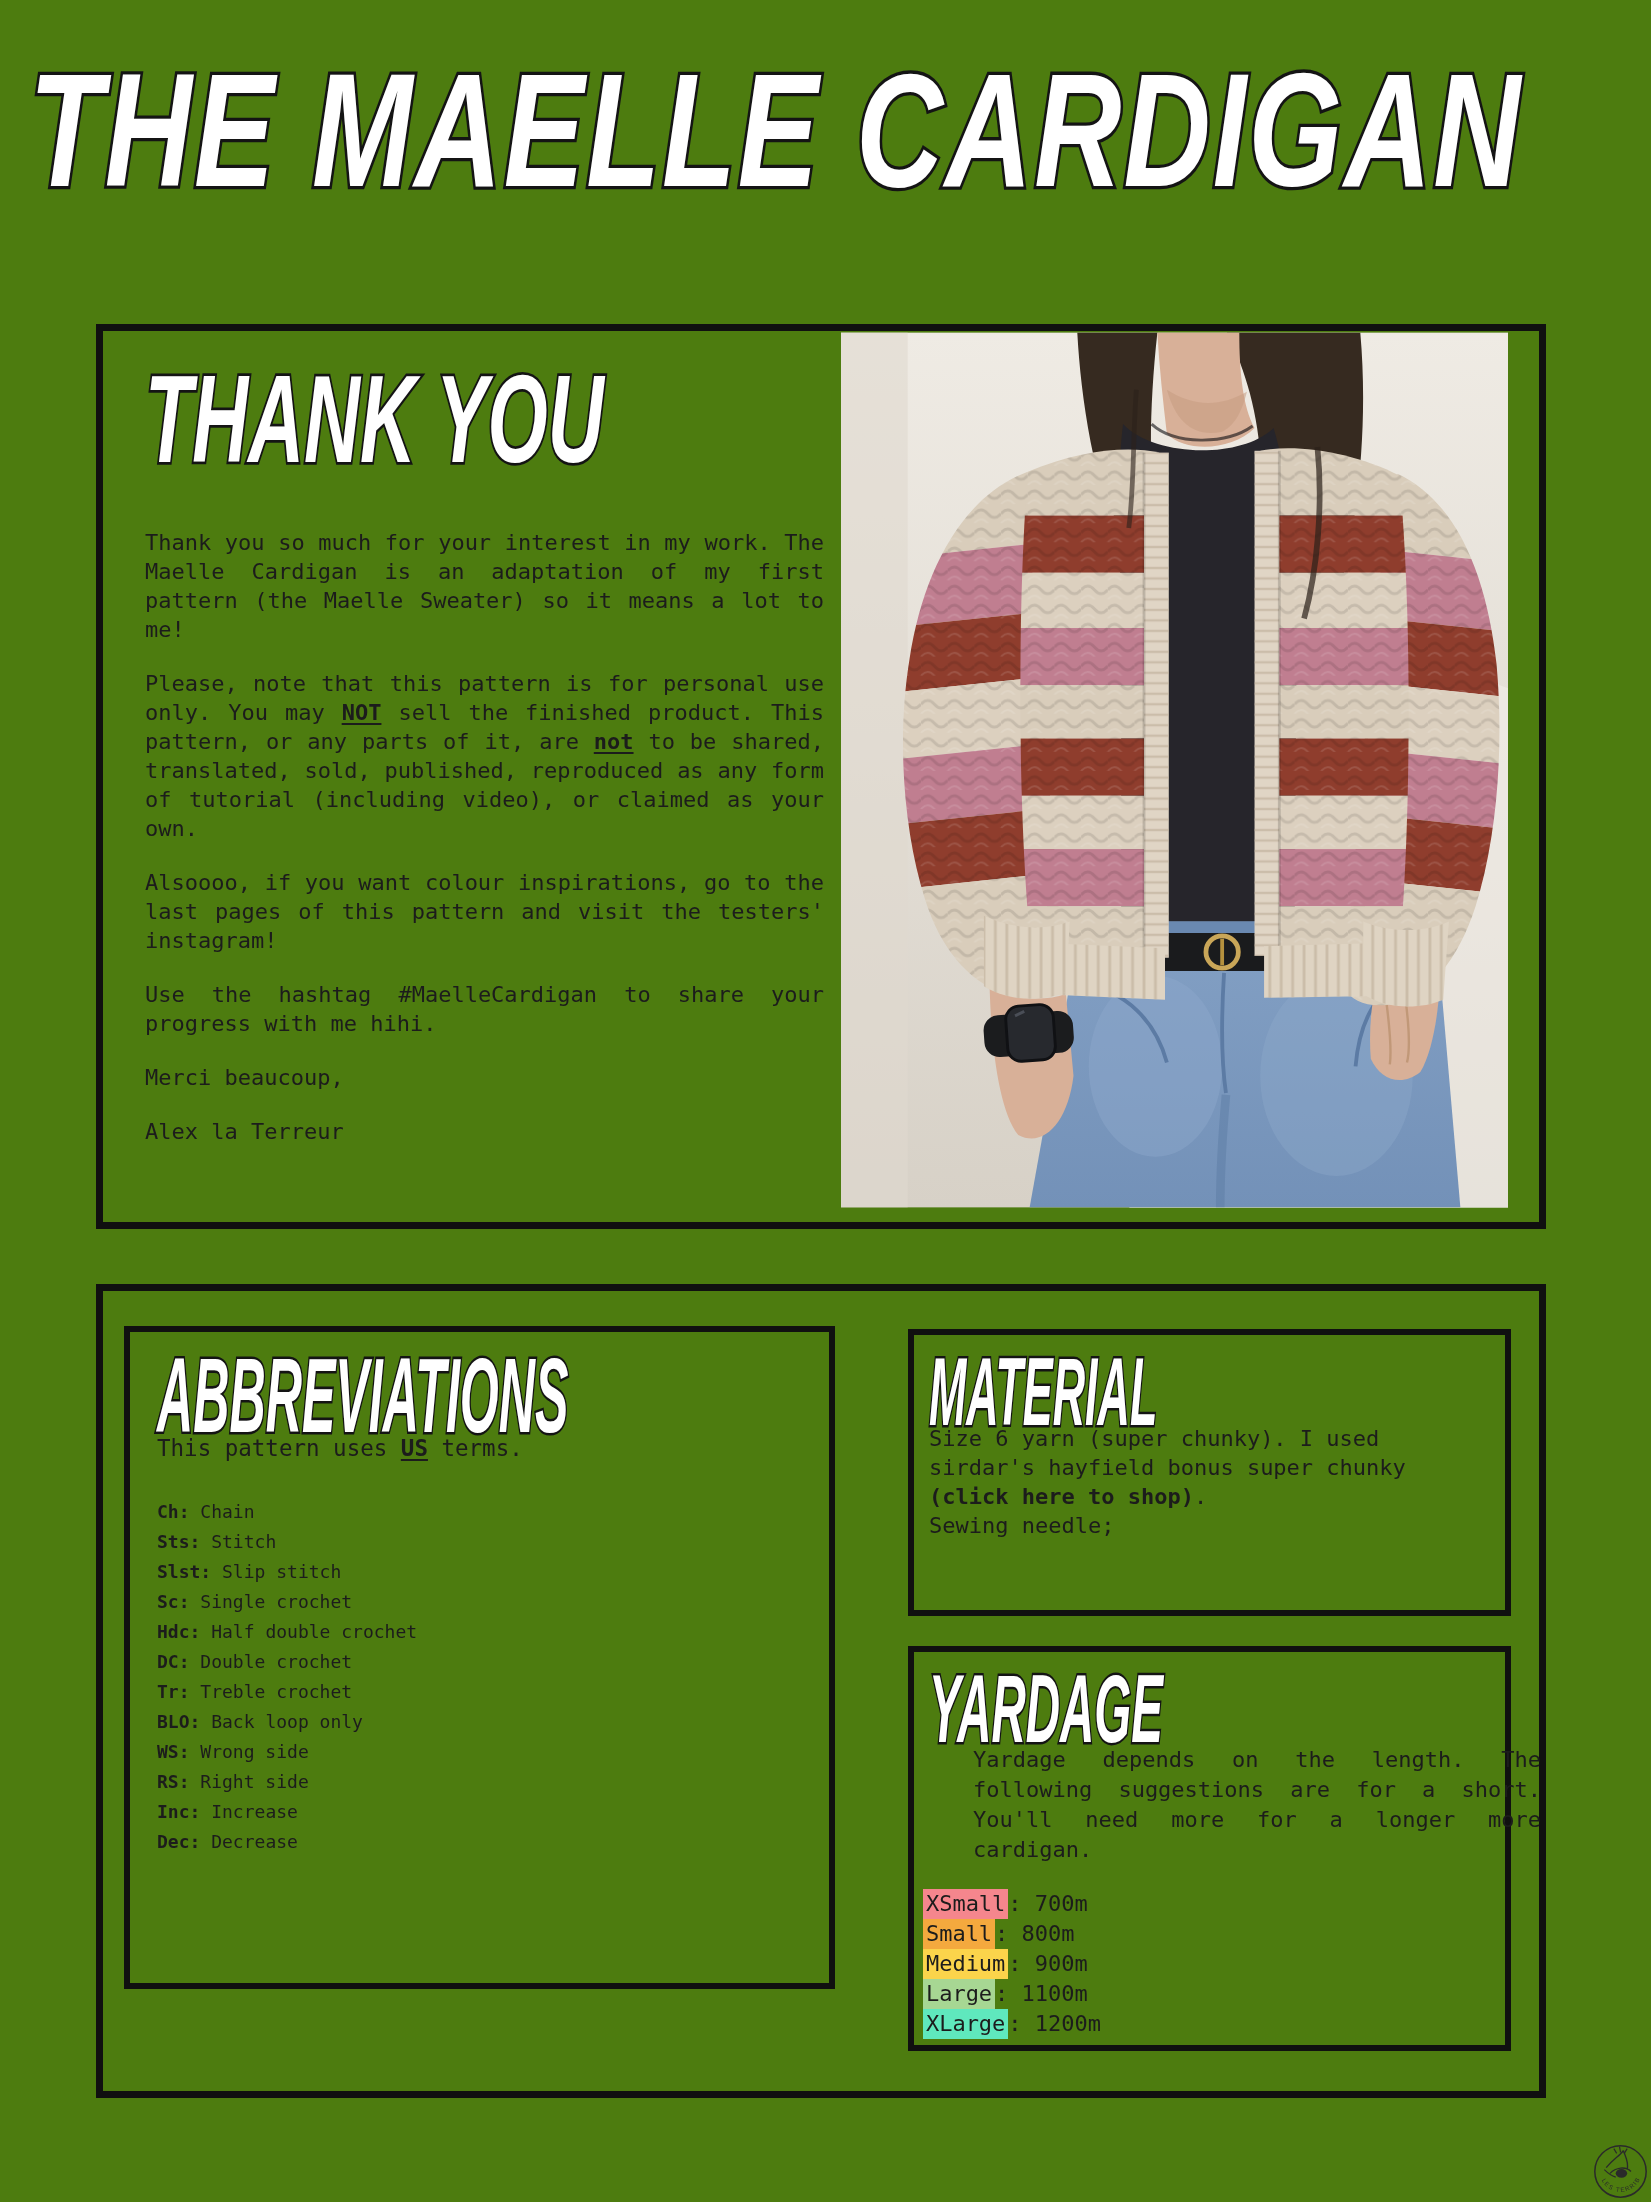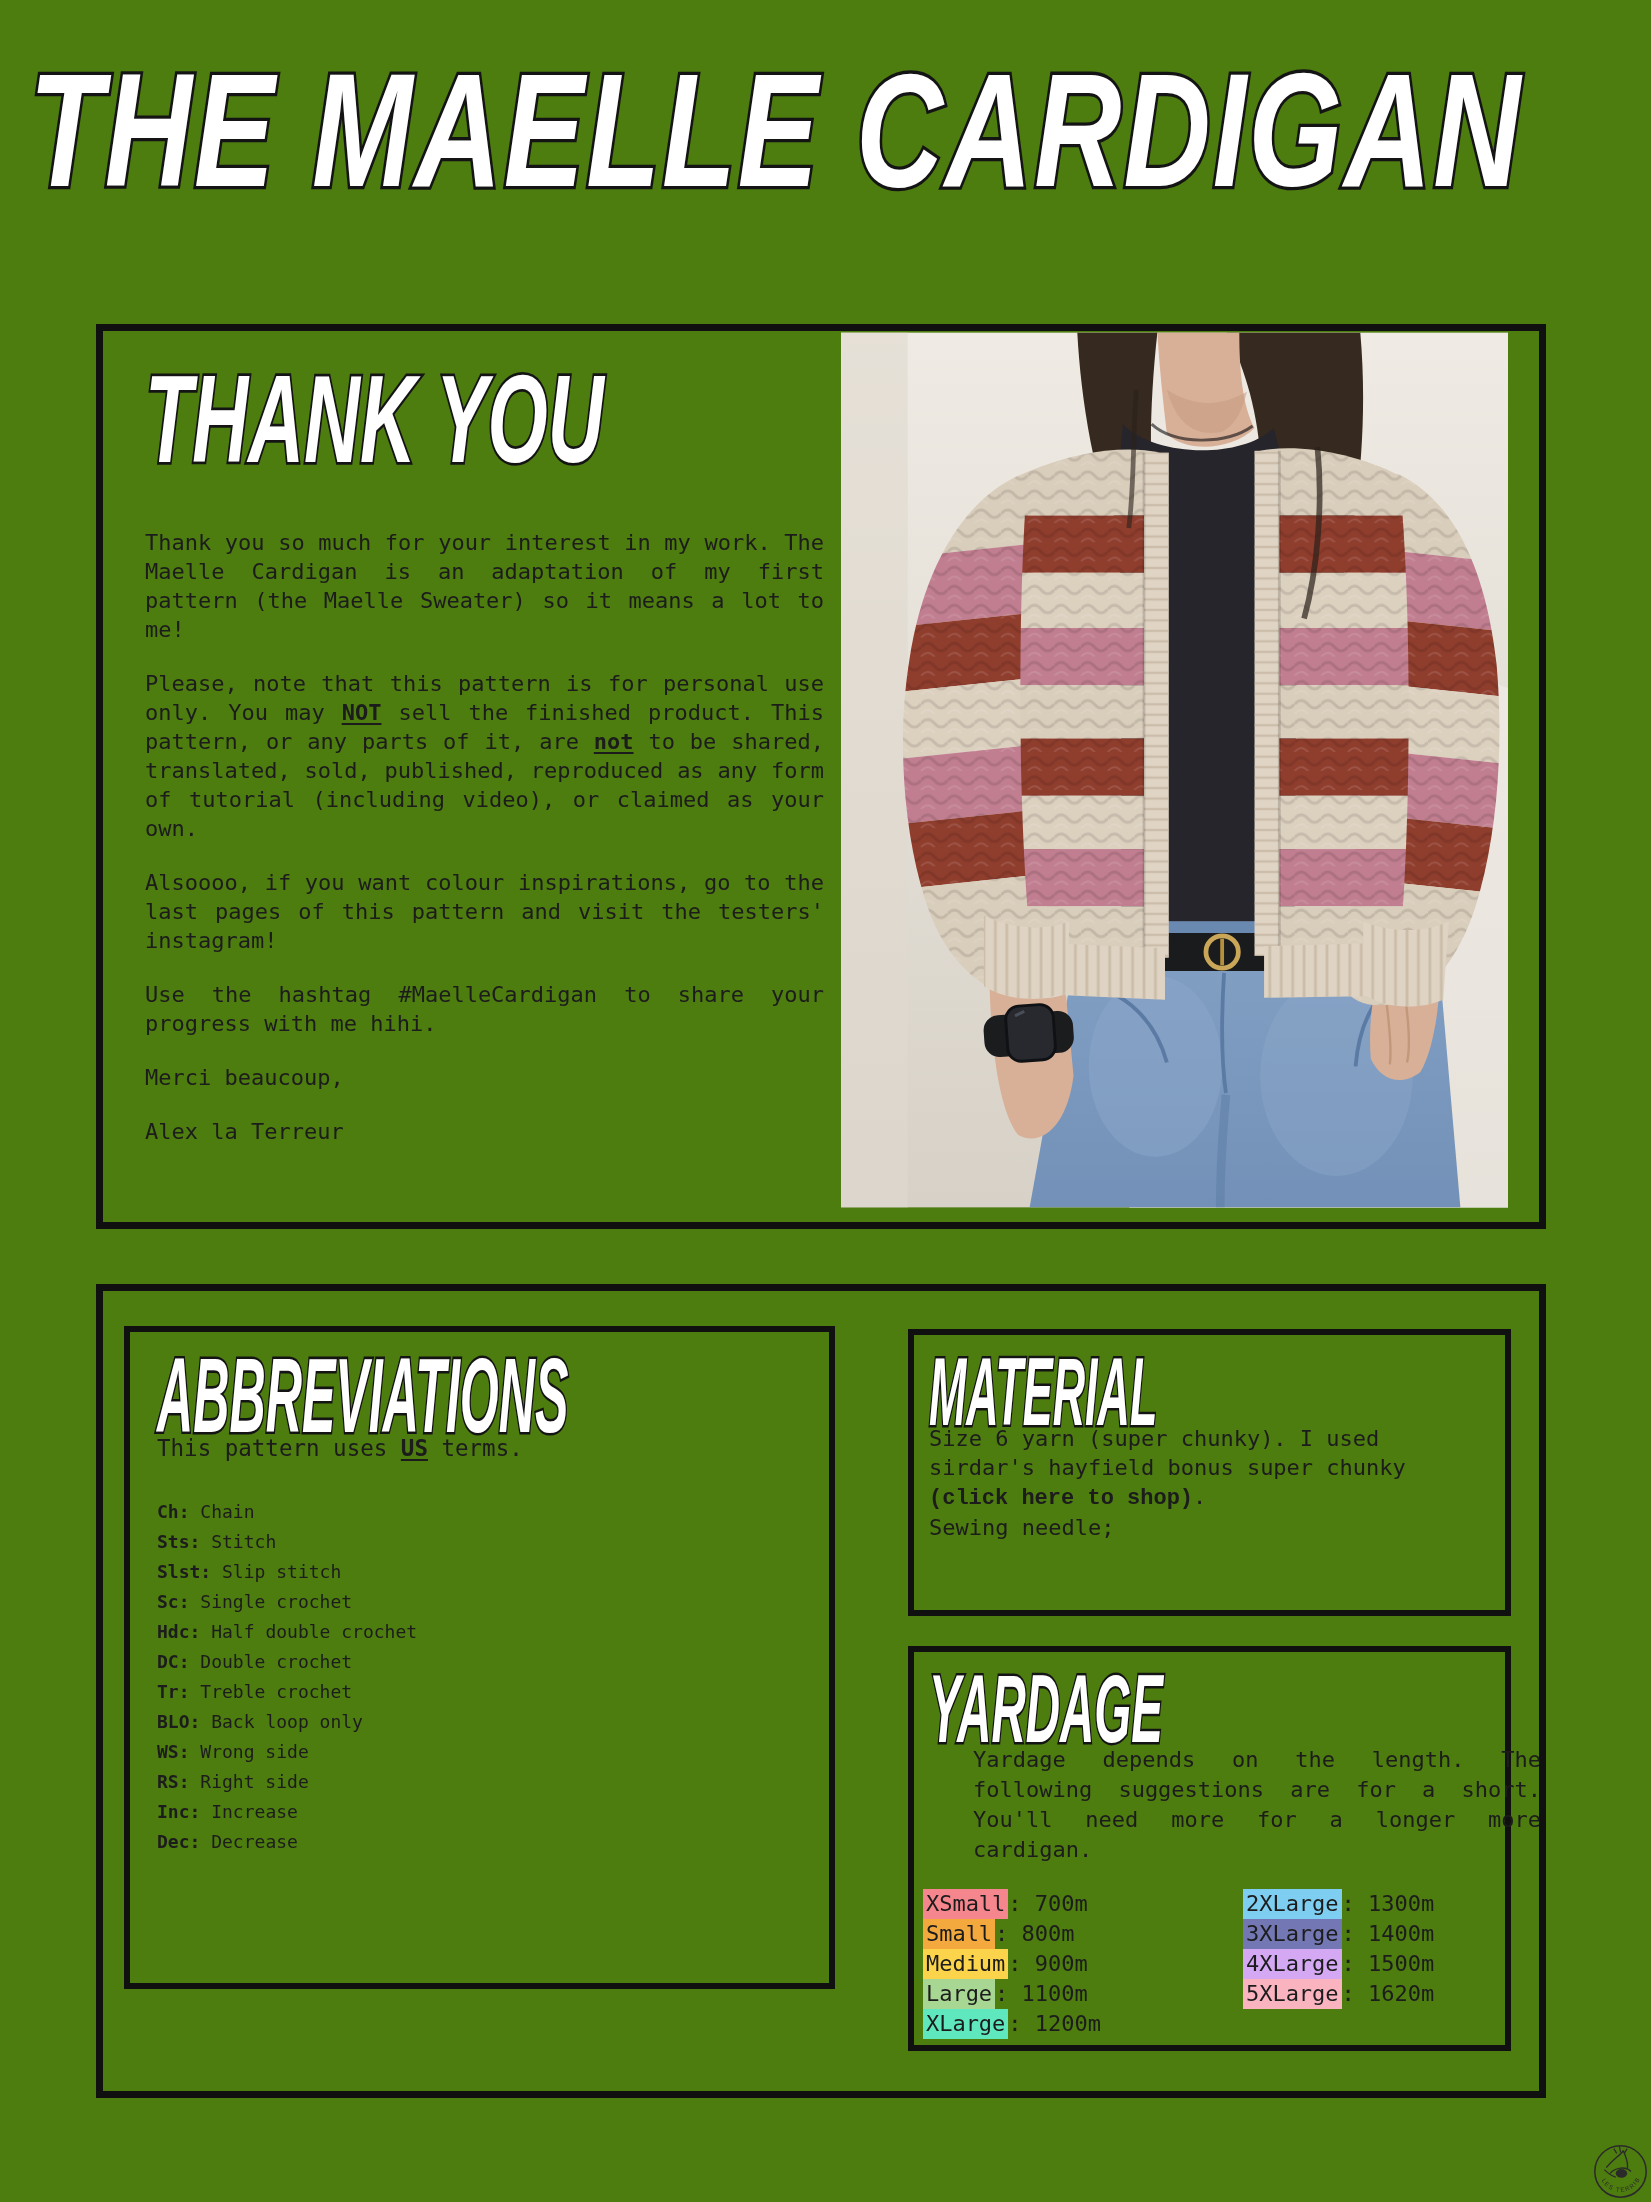--- a/index.html
+++ b/index.html
@@ -10,21 +10,21 @@
          font-weight:bold;font-style:italic;color:#ffffff;line-height:1;
          -webkit-text-stroke:3.8px #141414;paint-order:stroke fill;transform-origin:left top;}
   .boxframe{position:absolute;border:7.6px solid #101010;background:transparent;}
   .innerframe{position:absolute;border:6.7px solid #101010;background:transparent;}
   .bodytext{position:absolute;font-size:22px;line-height:29px;}
   .justify{text-align:justify;text-justify:inter-word;}
   .para{margin:0 0 25px 0;}
   .para:last-child{margin-bottom:0;}
   .b{font-weight:bold;}
   .u{text-decoration:underline;text-decoration-thickness:1.9px;text-underline-offset:2.9px;}
-  a.link{color:inherit;text-decoration:none;font-weight:bold;cursor:pointer;font-family:Liberation Mono, monospace;}
+  a.link{color:inherit;text-decoration:none;font-weight:bold;cursor:pointer;}
   .abbr-line{line-height:30px;}
   .size-line{line-height:30px;white-space:nowrap;}
   .hl{padding:1.9px 2.9px 2.9px 2.9px;}
   .photo{position:absolute;overflow:hidden;}
   .stamp{position:absolute;}
 </style>
 </head>
 <body>
 
 <div class="page">
@@ -224,26 +224,20 @@
   <div class="innerframe" style="left:908px;top:1646px;width:591px;height:393px;"></div>
   <div class="ohead" style="left:929px;top:1661px;font-size:76px;transform:scale(0.625,1.26);">YARDAGE</div>
   <div class="bodytext justify" style="left:929px;top:1745px;width:568px;line-height:30px;margin-left:44px;">Yardage depends on the length. The following suggestions are for a short. You'll need more for a longer  more cardigan.</div>
   <div class="bodytext" id="sizes-left" style="left:923px;top:1889px;font-size:22px;">
       <div class="size-line"><span class="hl" style="background: rgb(245, 134, 141);">XSmall</span><span>: 700m</span></div>
       <div class="size-line"><span class="hl" style="background: rgb(244, 169, 62);">Small</span><span>: 800m</span></div>
       <div class="size-line"><span class="hl" style="background: rgb(251, 212, 75);">Medium</span><span>: 900m</span></div>
       <div class="size-line"><span class="hl" style="background: rgb(167, 215, 147);">Large</span><span>: 1100m</span></div>
       <div class="size-line"><span class="hl" style="background: rgb(95, 232, 189);">XLarge</span><span>: 1200m</span></div>
     </div>
-  <div class="bodytext" id="sizes-right" style="left:1243px;top:1889px;font-size:22px;">
-      <div class="size-line"><span class="hl" style="background: rgb(125, 206, 240);">2XLarge</span><span>: 1300m</span></div>
-      <div class="size-line"><span class="hl" style="background: rgb(115, 119, 179);">3XLarge</span><span>: 1400m</span></div>
-      <div class="size-line"><span class="hl" style="background: rgb(213, 168, 244);">4XLarge</span><span>: 1500m</span></div>
-      <div class="size-line"><span class="hl" style="background: rgb(249, 180, 192);">5XLarge</span><span>: 1620m</span></div>
-    </div>
 
   <div class="stamp" style="left:1591px;top:2141px;width:59px;height:59px;">
     <svg width="59" height="59" viewBox="0 0 62 62" xmlns="http://www.w3.org/2000/svg">
       <defs>
           <path id="arc" d="M 10,38 A 22,22 0 0,0 52,38"></path>
         </defs>
       <circle cx="31" cy="32" r="27" fill="none" stroke="#2a2a2a" stroke-width="1.6"></circle>
       <path d="M16,28 C24,18 30,16 34,10 M34,10 C36,16 40,22 38,30 M20,34 C26,28 36,26 42,32" stroke="#2a2a2a" stroke-width="1.4" fill="none"></path>
       <path d="M30,6 L31,12 M24,8 L27,13 M38,8 L35,13" stroke="#2a2a2a" stroke-width="1.2"></path>
       <ellipse cx="32" cy="34" rx="6" ry="4.5" fill="#2a2a2a"></ellipse>

